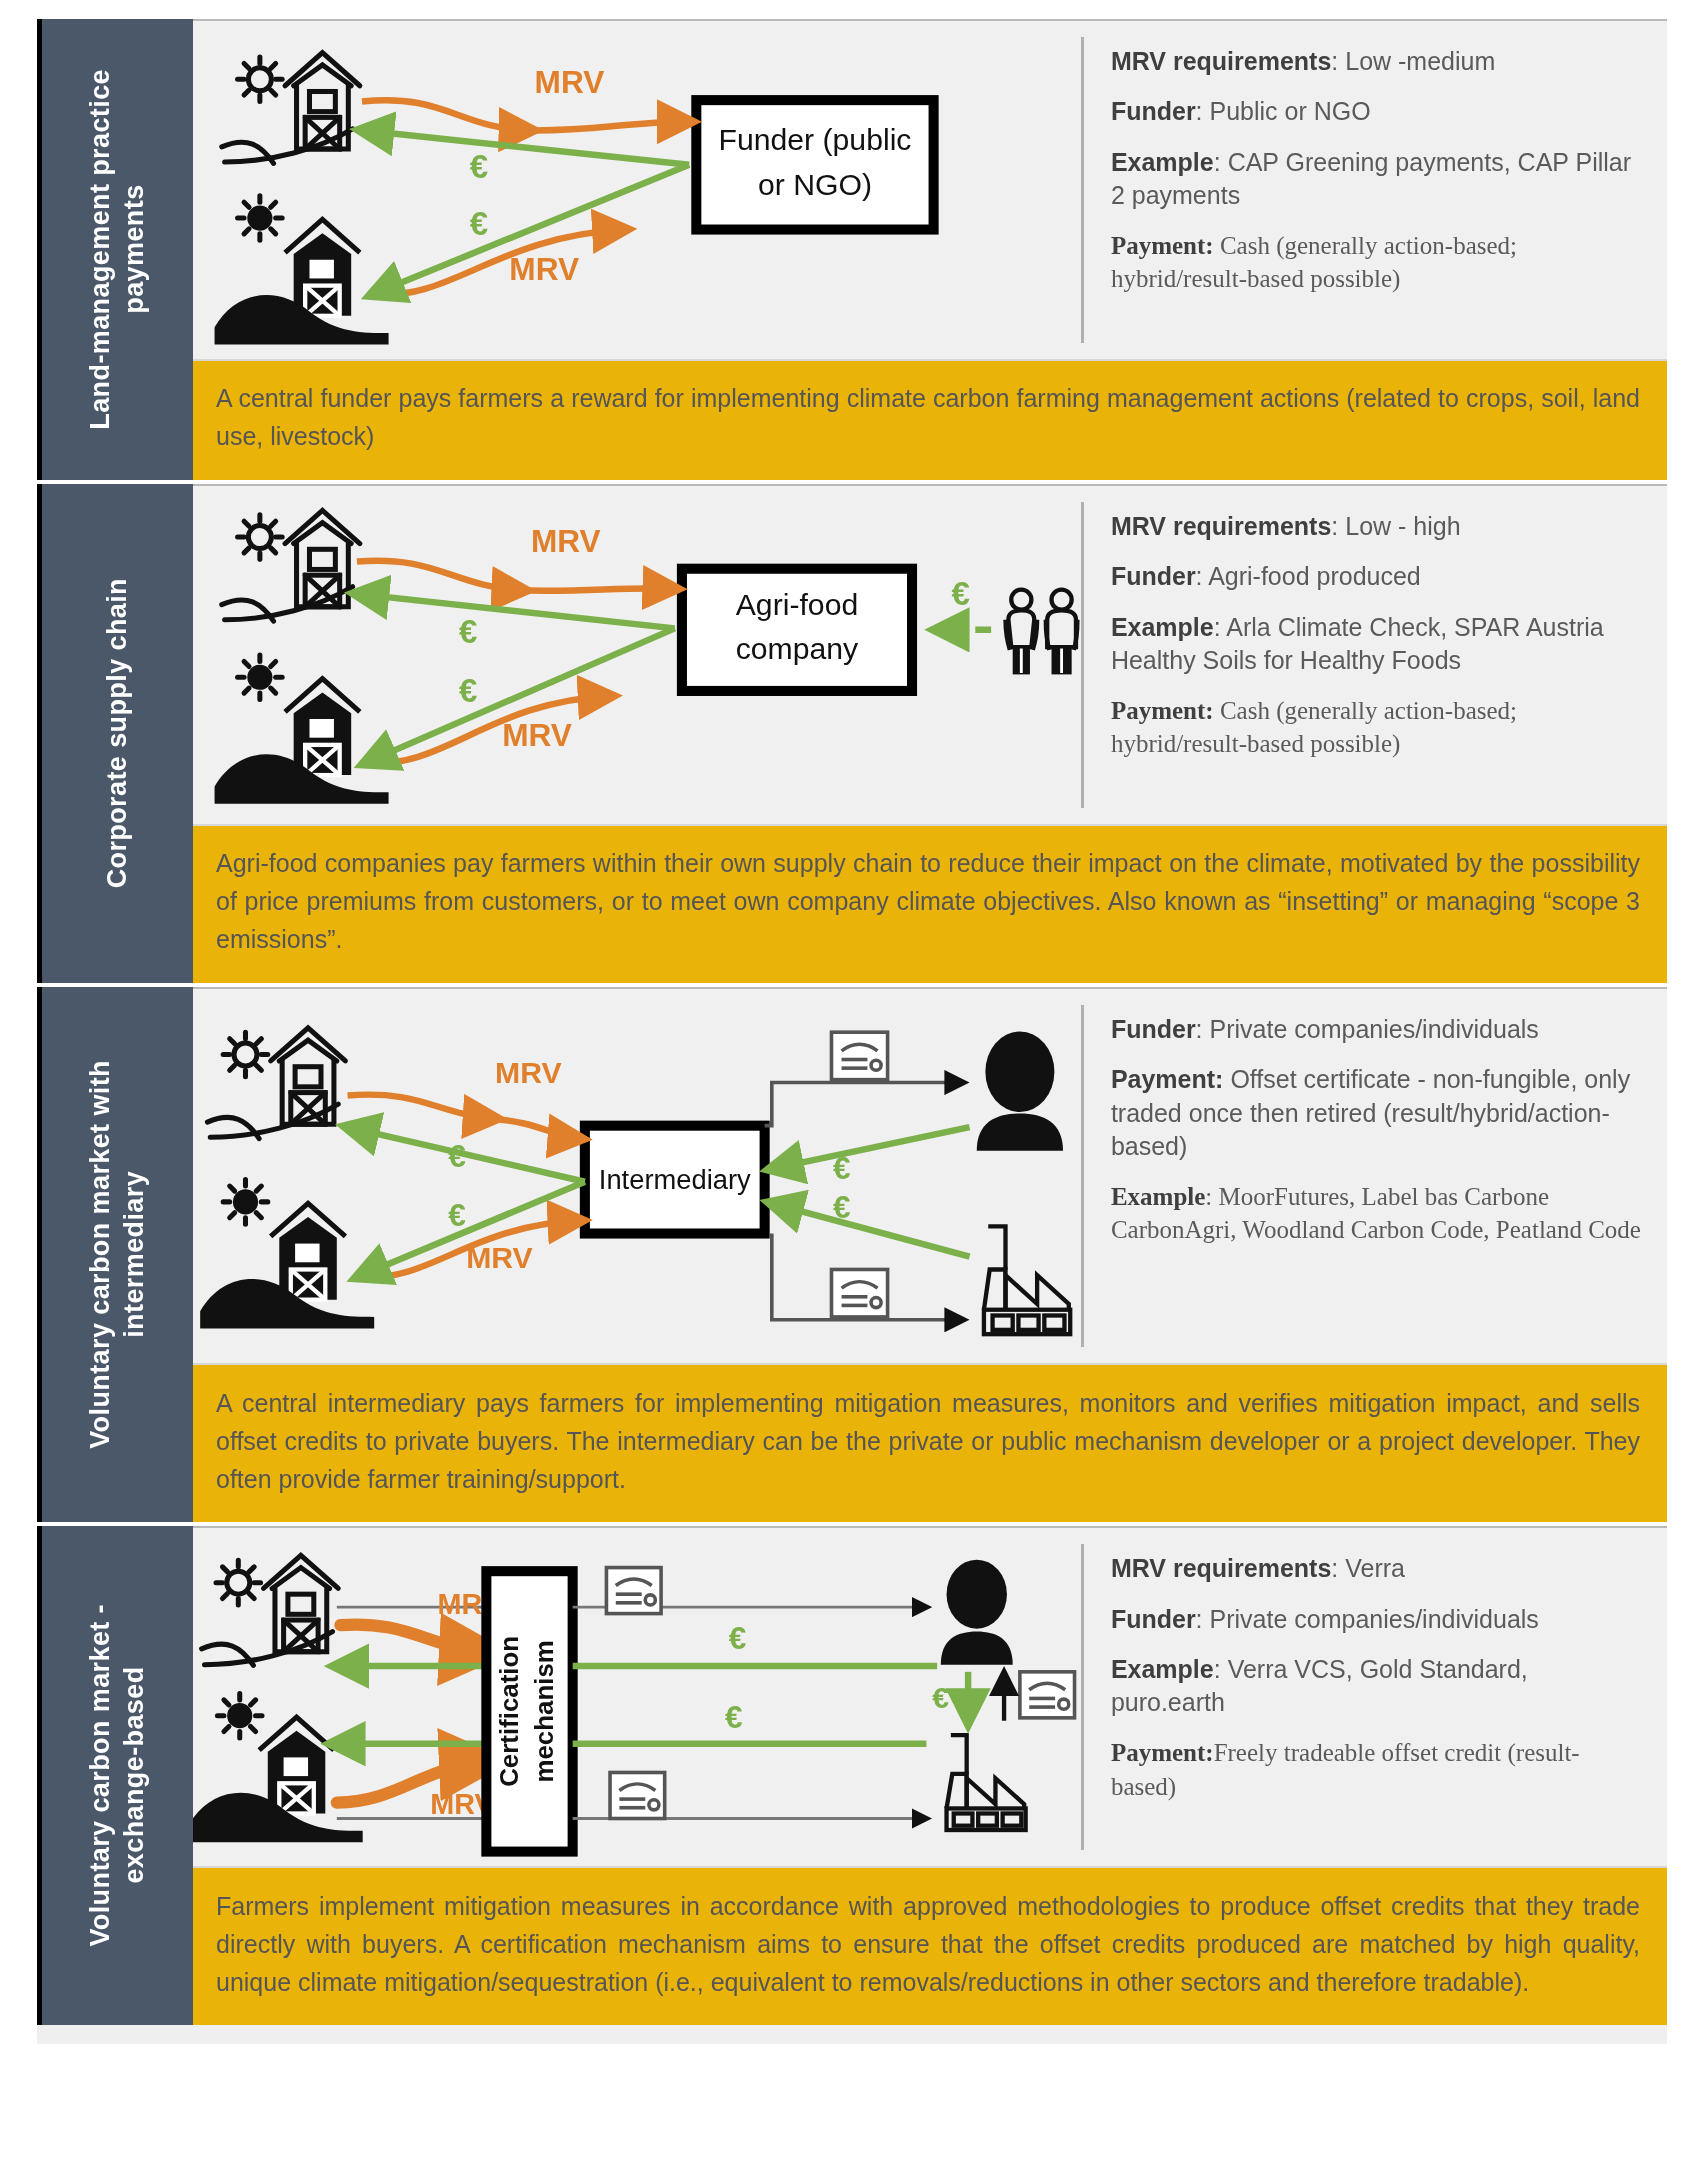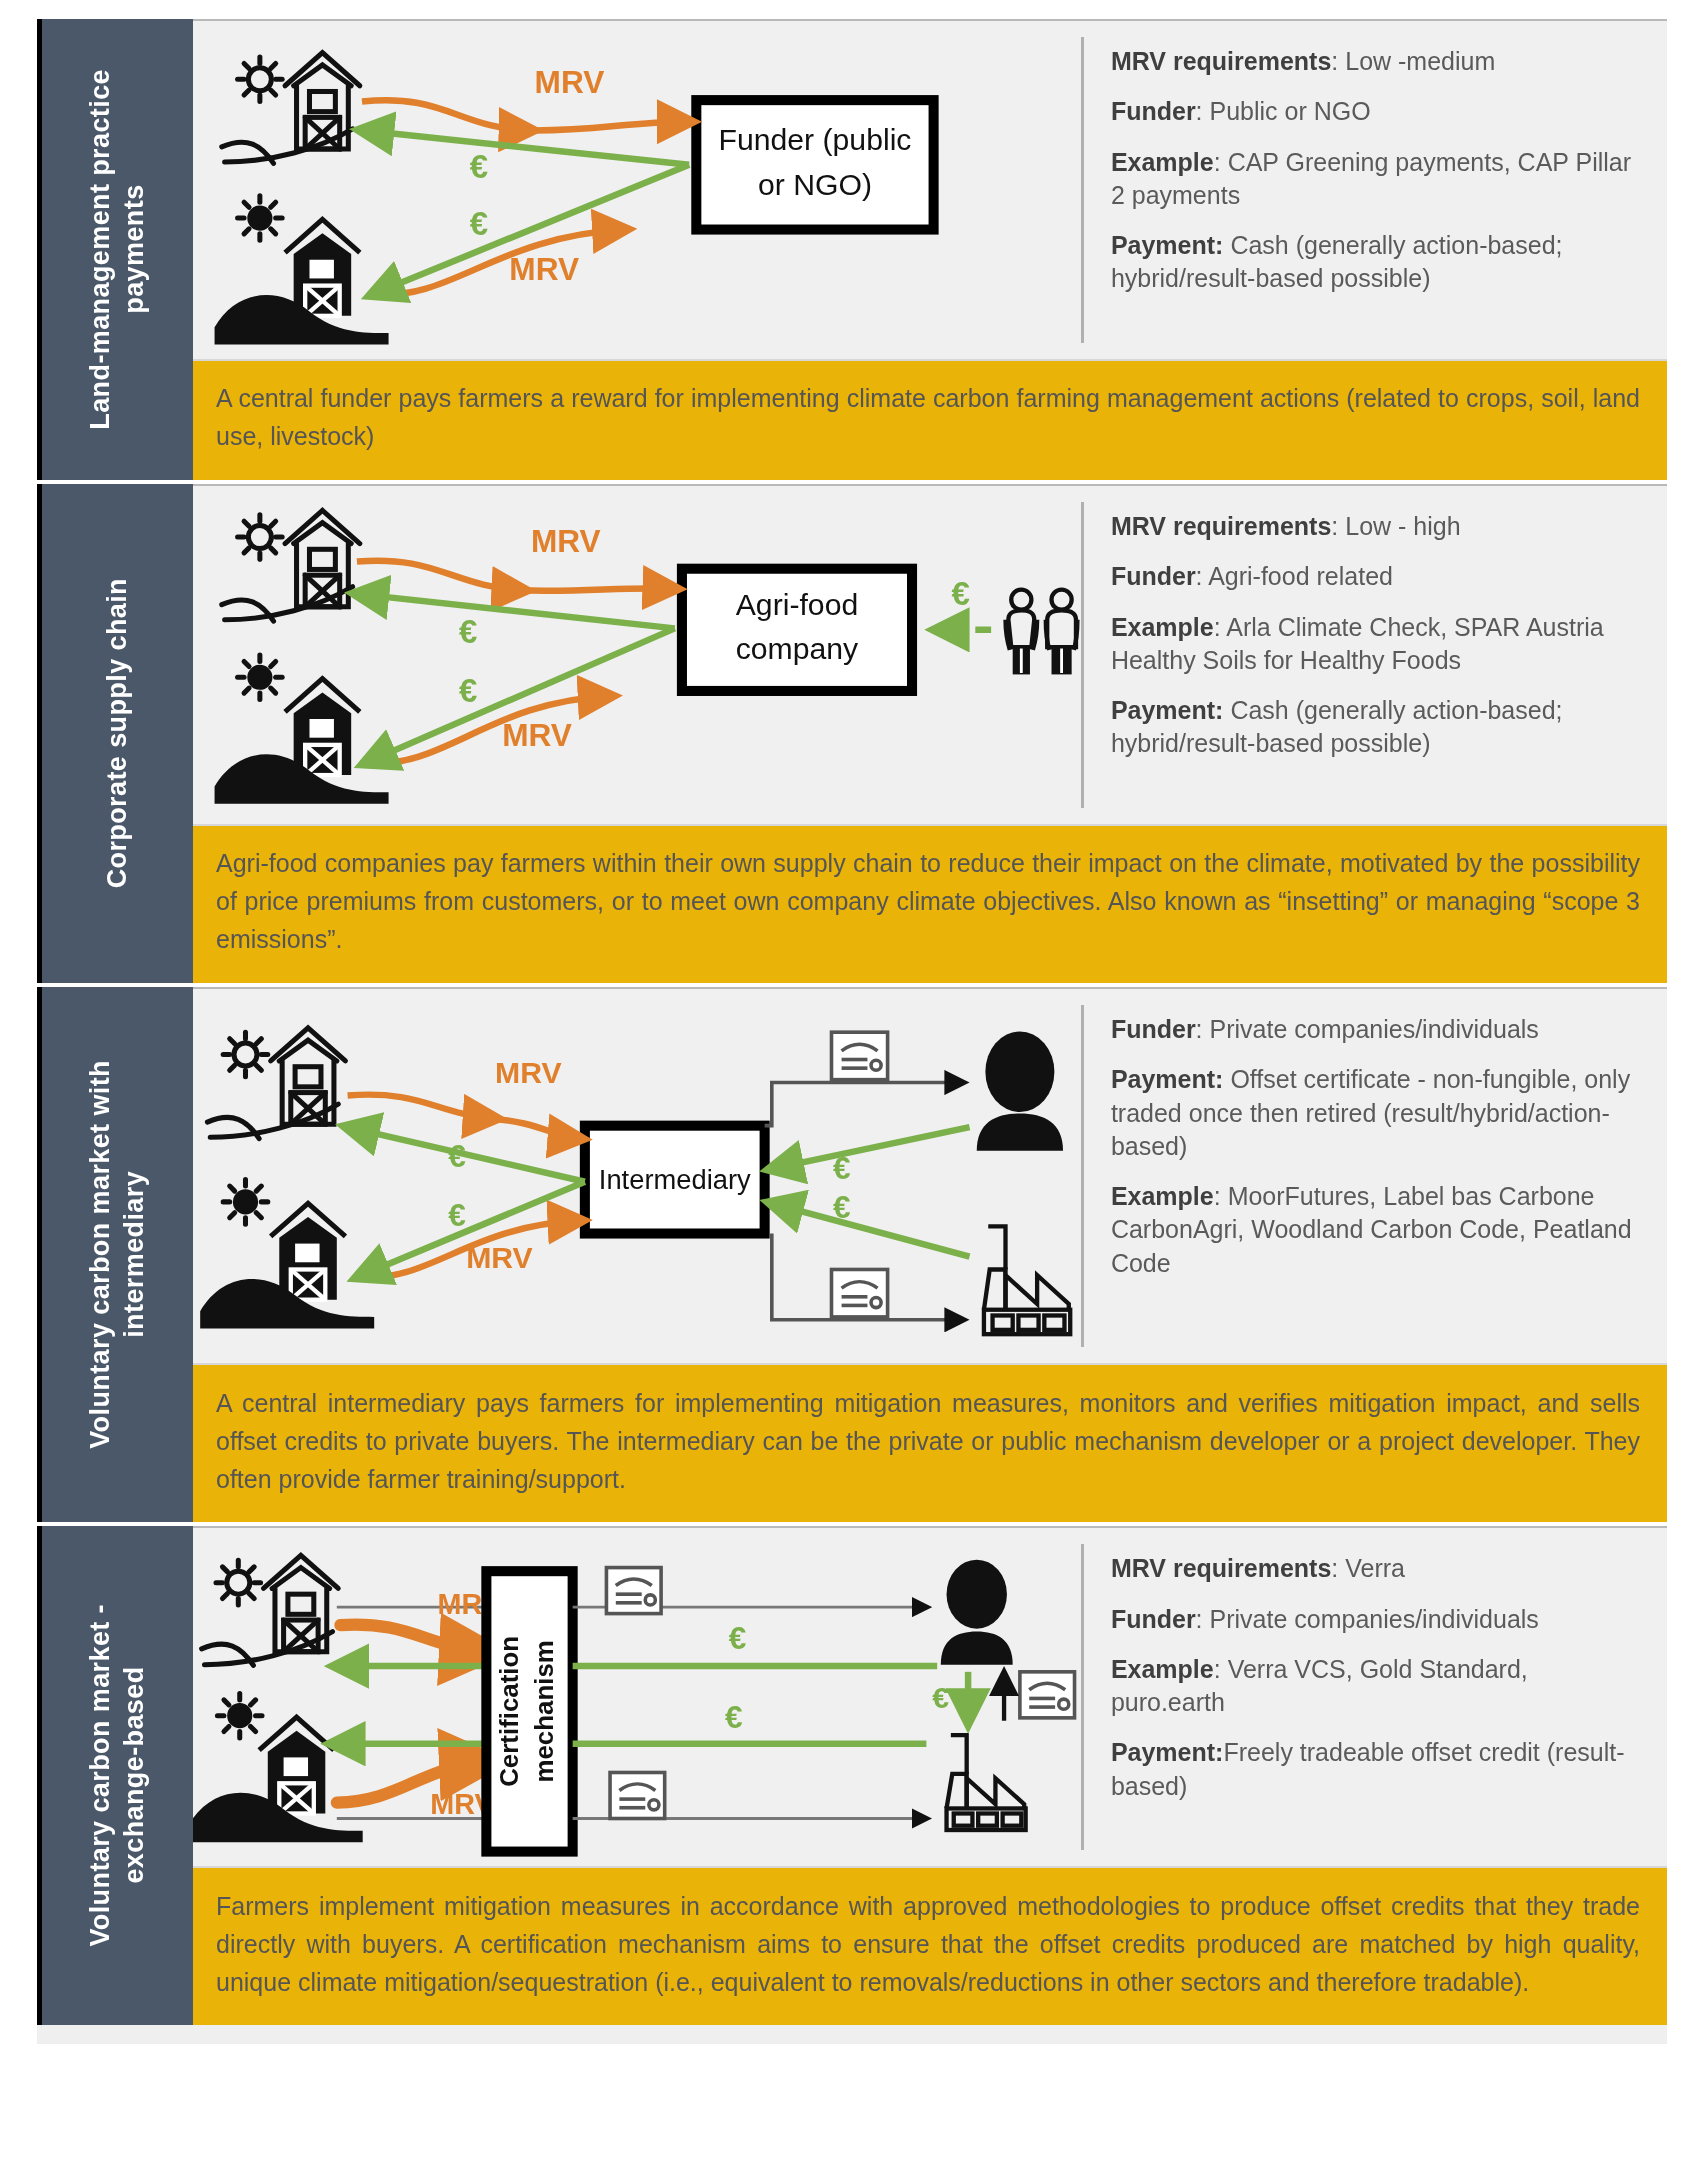--- a/index.html
+++ b/index.html
@@ -24,21 +24,21 @@
     text-align:center;padding:10px 0;white-space:pre-line;
   }
 
   .content{flex:1;display:flex;flex-direction:column;}
 
   .upper{display:flex;background:#f0f0f0;border-top:2.9px solid #b9b9b9;}
   .diagram{position:relative;width:888px;min-width:888px;height:auto;}
   .divider{width:2.9px;background:#b0b0b0;margin:16px 0 16px 0;}
   .facts{flex:1;padding:24.4px 24.4px 21.6px 27px;border-radius:15px;}
   .facts p{margin:0 0 17px 0;font-size:25px;line-height:1.33;color:#5a5a5a;}
-  .facts p:last-child{margin-bottom:0;}
+  .facts p:last-child{margin-bottom:0;font-family:Liberation Serif, serif;}
   .facts b{color:#3f3f3f;font-weight:bold;}
 
   .desc{background:#eab308;border-top:2.2px solid #d7d7d7;padding:18.7px 27px 24.4px 23px;}
   .desc p{margin:0;font-size:25px;line-height:1.52;color:#555;text-align:justify;}
 
   svg.dg{display:block;}
 
   .bandgray{height:18.7px;background:#efefef;}
 </style>
 </head>
@@ -268,21 +268,21 @@
                       <path d="M44 46 C44 60 42 78 39 88"></path>
                     <rect x="8" y="84" width="28" height="38" fill="#111" stroke="none"></rect>
                     <line x1="22" y1="86" x2="22" y2="120" stroke="#fff" stroke-width="4"></line>
                   </g>
                 </g>
               </svg>
             </div>
             <div class="divider"></div>
             <div class="facts">
               <p><b>MRV requirements</b><span>: </span><span>Low - high</span></p>
-              <p><b>Funder</b><span>: </span><span>Agri-food related</span></p>
+              <p><b>Funder</b><span>: </span><span>Agri-food produced</span></p>
               <p><b>Example</b><span>: </span><span>Arla Climate Check, SPAR Austria Healthy Soils for Healthy Foods</span></p>
               <p><b>Payment:</b><span> </span><span>Cash (generally action-based; hybrid/result-based possible)</span></p>
             </div>
           </div>
           <div class="desc">
             <p>Agri-food companies pay farmers within their own supply chain to reduce their impact on the climate, motivated by the possibility of price premiums from customers, or to meet own company climate objectives. Also known as “insetting” or managing “scope 3 emissions”.</p>
           </div>
         </div>
       </div>
     </div>

